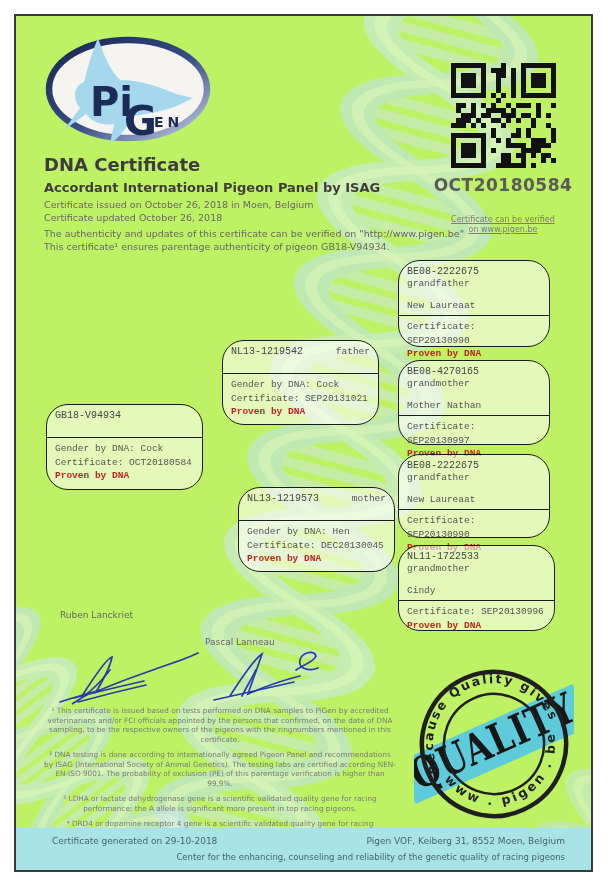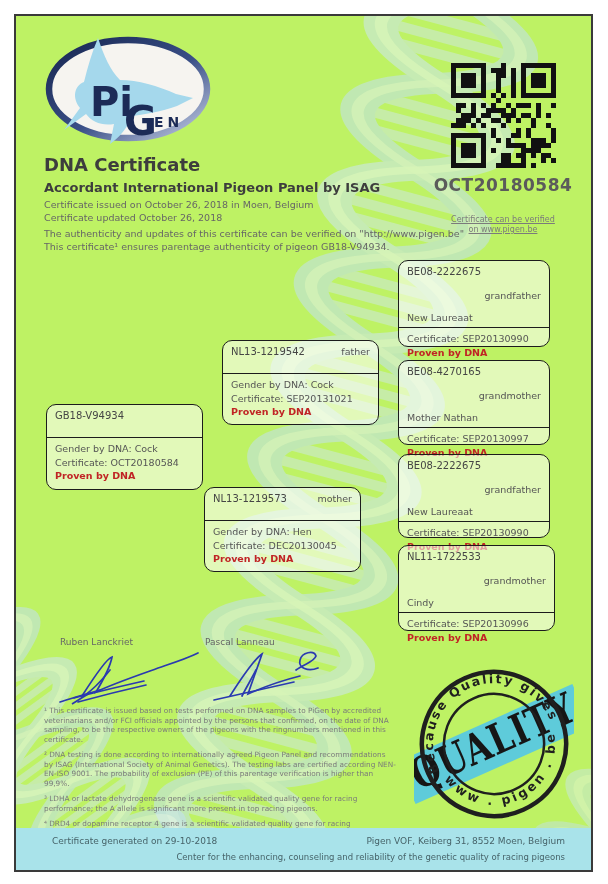--- a/index.html
+++ b/index.html
@@ -23,50 +23,50 @@
   .issueblock{position:absolute;left:28px;top:182px;font-size:9.5px;color:#666;line-height:13px;}
   .verifyblock{position:absolute;left:28px;top:211px;font-size:9.5px;color:#666;line-height:13px;}
 
   
   .cert-block{position:absolute;left:402px;top:47px;width:170px;text-align:center;}
   .cert-block svg{display:block;margin:0 auto;}
   .cert-id{font-size:17px;font-weight:bold;color:#5b5b5b;margin-top:7px;letter-spacing:.5px;}
   .cert-cap{font-size:8px;color:#7b7b7b;line-height:10px;margin-top:20px;text-decoration:underline;}
 
   
-  .pbox{position:absolute;box-sizing:border-box;border:1.6px solid #1c1c1c;border-radius:10px;
-        background:rgba(255,255,255,.55);font-size:9.5px;color:#555;}
+  .pbox{position:absolute;box-sizing:border-box;border:1.6px solid #1c1c1c;border-radius:22px;
+        background:rgba(255,255,255,.55);font-size:9.5px;color:#555;font-family:Liberation Mono, monospace;}
   .pbox .head{position:relative;padding:5px 8px 0 8px;}
   .pbox .ring{font-size:10px;color:#454545;}
   .pbox .rel{position:absolute;right:8px;top:5px;color:#555;}
-  .pbox .rel2{text-align:right;margin-top:13px;}
+  .pbox .rel2{text-align:left;margin-top:1px;}
   .pbox .pname{margin-top:11px;}
   .pbox .divider{border-top:1.6px solid #1c1c1c;margin-top:4px;}
   .pbox.parent .head{height:23px;}
   .pbox .body{padding:4px 8px 0 8px;line-height:13.5px;}
   .proven{color:#c02425;font-weight:bold;}
   .b-subject{left:30px;top:388px;width:157px;height:86px;}
   .b-father {left:206px;top:324px;width:157px;height:85px;}
-  .b-mother {left:188px;top:471px;width:157px;height:85px;}
+  .b-mother {left:222px;top:471px;width:157px;height:85px;}
   .b-gf1{left:382px;top:244px;width:152px;height:87px;}
   .b-gm1{left:382px;top:344px;width:152px;height:85px;}
   .b-gf2{left:382px;top:438px;width:152px;height:84px;}
   .b-gm2{left:382px;top:529px;width:157px;height:86px;}
 
   
   .sig-name{position:absolute;font-size:9px;color:#666;}
-  .sig-name-1{left:44px;top:621px;}
+  .sig-name-1{left:44px;top:594px;}
   .sig-name-2{left:189px;top:621px;}
   .sig-svg{position:absolute;}
   .sig-svg-1{left:36px;top:632px;}
   .sig-svg-2{left:180px;top:628px;}
 
   
   .footnotes{position:absolute;left:28px;top:690px;width:356px;font-size:7.3px;color:#7a7a7a;line-height:9.5px;}
-  .footnotes p{margin:0 4px 6px 0;}
+  .footnotes p{margin:0 4px 6px 0;text-align:center;}
 
   
   .stamp{position:absolute;left:398px;top:648px;width:160px;height:160px;}
 
   
   .footer-band{position:absolute;left:0;top:812px;width:100%;height:43px;background:#a9e3ea;}
   .footer-gen{position:absolute;left:36px;top:8px;font-size:9px;color:#47646a;}
   .footer-addr{position:absolute;right:26px;top:8px;font-size:9px;color:#47646a;}
   .footer-tag{position:absolute;right:26px;top:24px;font-size:8.5px;color:#47646a;}
 </style>

